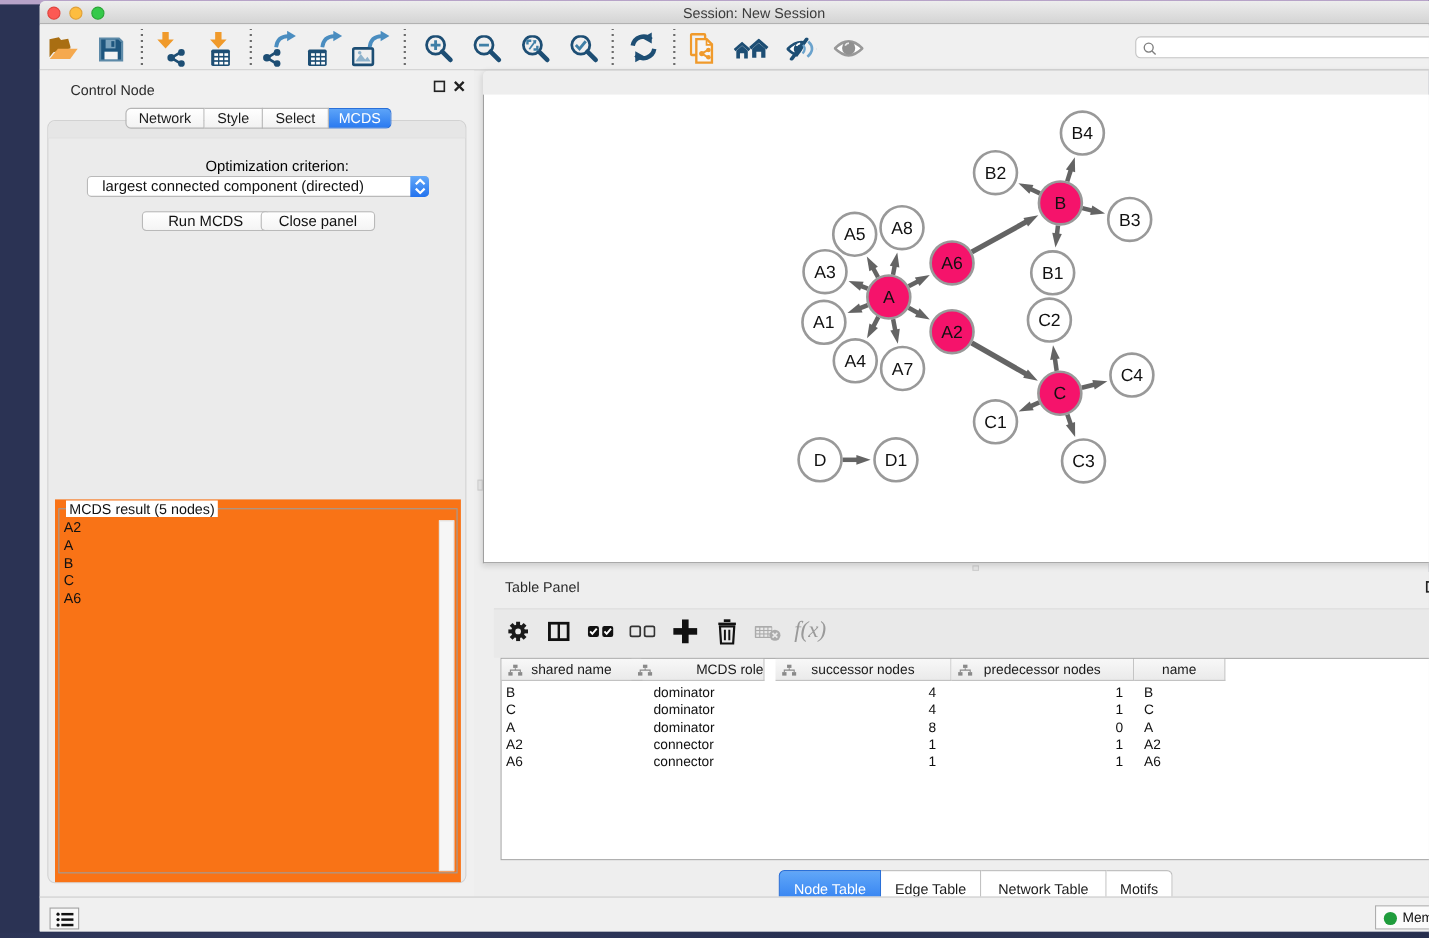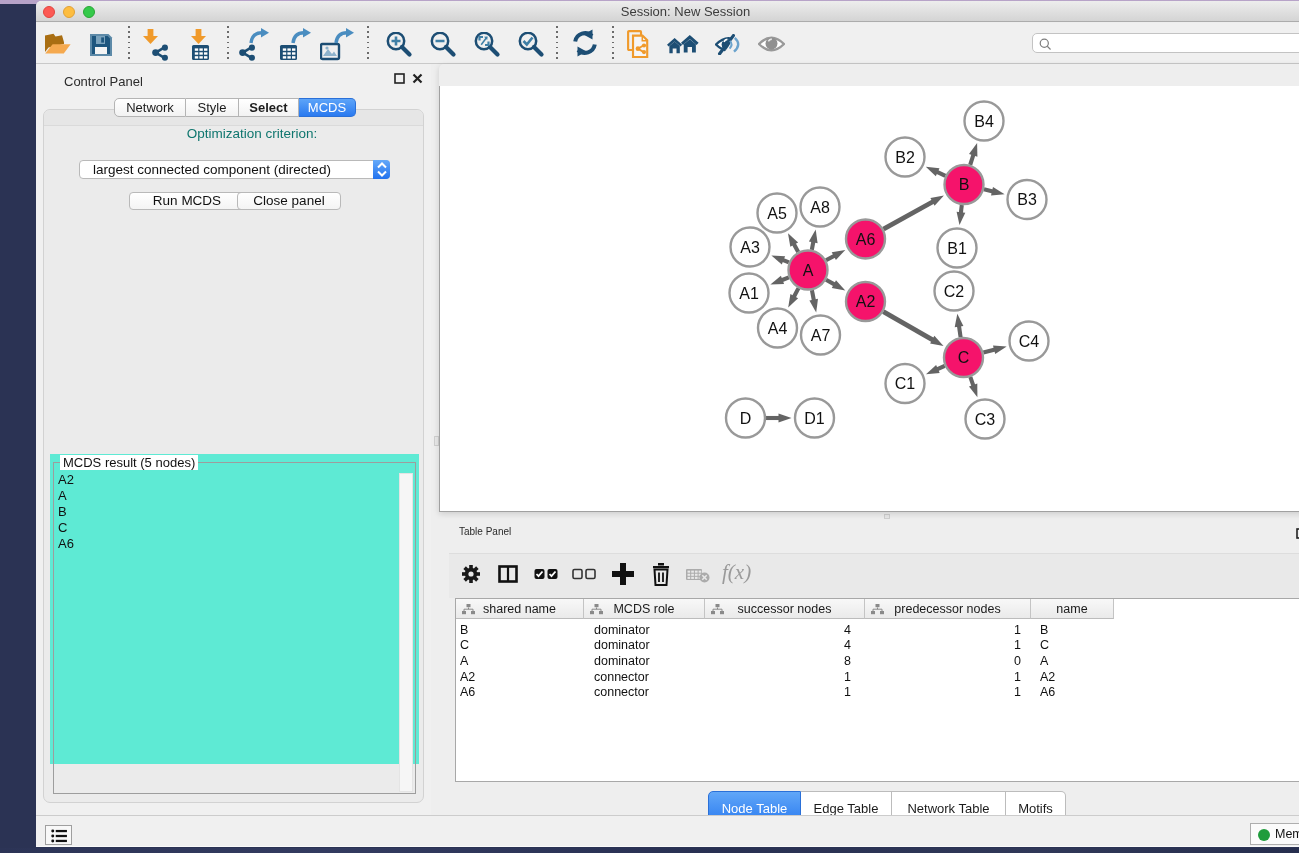--- a/index.html
+++ b/index.html
@@ -21,41 +21,41 @@
 #search { position:absolute; left:996px; top:10px; width:295px; height:20px; background:#fff; border:1px solid #c3c3c3; border-radius:5px; }
 
 #cpanel { position:absolute; left:0; top:63px; width:395px; height:752px; background:#f0f0f0; }
 #cphead { position:absolute; left:28px; top:10px; font-size:13px; color:#2b2b2b; }
 #tabpane { position:absolute; left:7px; top:45px; width:381px; height:694px; background:#ebebeb; border:1px solid #d2d2d2; border-radius:7px; }
 .tabs { position:absolute; left:78px; top:34px; height:19px; display:flex; font-size:13px; }
 .tab { border:1px solid #b4b4b4; border-left:none; background:linear-gradient(#ffffff,#f2f2f2); color:#1c1c1c; display:flex; align-items:center; justify-content:center; }
 .tab.first { border-left:1px solid #b4b4b4; border-radius:5px 0 0 5px; }
 .tab.sel { background:linear-gradient(#5da4f8,#2a7af0); color:#fff; border-color:#2a70d8; border-radius:0 5px 5px 0; }
 
-#optlabel { position:absolute; left:0; top:62px; width:395px; text-align:center; font-size:13.5px; color:#0f766e;padding-left:37px; }
+#optlabel { position:absolute; left:0; top:79px; width:395px; text-align:center; font-size:13.5px; color:#000000;padding-left:37px; }
 #dropdown { position:absolute; left:43px; top:96px; width:311px; height:19px; background:#fff; border:1px solid #b9b9b9; border-radius:4px; font-size:13.5px; color:#111; line-height:17px; padding-left:13px; }
 #stepper { position:absolute; right:-1px; top:-1px; width:17px; height:19px; border-radius:0 4px 4px 0; background:linear-gradient(#64a9f9,#2272ee); }
 .btn { position:absolute; top:128px; height:18px; background:linear-gradient(#ffffff,#f4f4f4); border:1px solid #b9b9b9; border-radius:4px; font-size:13.5px; color:#111; text-align:center; line-height:16px; }
-#whitebox { position:absolute; left:14px; top:390px; width:369px; height:310px; background:#5eead4; }
+#whitebox { position:absolute; left:14px; top:390px; width:369px; height:348px; background:#f97316; }
 #groupbox { position:absolute; left:3px; top:8px; width:363px; height:332px; border:1px solid #9d9d9d; }
 #grouplabel { position:absolute; left:6px; top:-8px; background:#fff; padding:0 3px; font-size:13px; color:#111; }
 #mcdslist { position:absolute; left:4px; top:9px; font-size:13px; color:#111; line-height:16px; }
 #scrolltrack { position:absolute; right:2px; top:10px; width:14px; height:319px; background:#f6f6f6; border:1px solid #e4e4e4; }
 
 #netwin { position:absolute; left:403px; top:63px; width:895px; height:448px; border-radius:5px 5px 0 0; box-shadow:0 2px 6px rgba(0,0,0,0.14); }
 #nettitle { position:absolute; left:0; top:0; width:100%; height:22px; background:linear-gradient(#f3f3f3,#d2d2d2); border:1px solid #a9a9a9; border-bottom:1px solid #9f9f9f; border-radius:5px 5px 0 0; }
 #nettitle .t1 { left:9px; top:5px; width:12px; height:12px; background:#fc5954; border:1px solid #e0453e; }
 #nettitle .t2 { left:29px; top:5px; width:12px; height:12px; background:#fdbd40; border:1px solid #e0a036; }
 #nettitle .t3 { left:49px; top:5px; width:12px; height:12px; background:#35c94a; border:1px solid #2aa636; }
 #nettext { position:absolute; top:3px; left:0; width:100%; text-align:center; font-size:13px; font-weight:bold; color:#2e2e2e; }
 #netbody { position:absolute; left:0; top:22px; width:895px; height:426px; background:#fff; border:1px solid #a0a0a0; border-top:none; }
 #focuscorner { position:absolute; right:0; top:0; width:0; height:0; border-top:5px solid #2a62b8; border-left:5px solid transparent; }
 
 #tpanel { position:absolute; left:403px; top:519px; width:896px; height:296px; background:#eeeeee; }
-#tphead { position:absolute; left:20px; top:6px; font-size:10px; color:#2b2b2b; }
+#tphead { position:absolute; left:20px; top:6px; font-size:13px; color:#2b2b2b; }
 #tptoolbar { position:absolute; left:10px; top:33px; width:880px; height:45px; background:#e9e9e9; border-top:1px solid #dddddd; }
 #ttable { position:absolute; left:16px; top:78px; width:871px; height:184px; background:#fff; border:1px solid #a8a8a8; font-size:12.5px; }
 .hcell { position:absolute; top:0; height:20px; border-right:1px solid #c4c4c4; border-bottom:1px solid #bcbcbc; background:linear-gradient(#f8f8f8,#eaeaea); text-align:center; line-height:20px; color:#1a1a1a; }
 .trow { position:absolute; left:0; width:871px; height:16px; line-height:16px; color:#111; }
 .tc { position:absolute; top:0; height:16px; }
 
 #bottabs { position:absolute; left:269px; top:271px; height:34px; display:flex; font-size:13px; }
 .btab { border:1px solid #bcbcbc; border-left:none; background:#fff; color:#1c1c1c; display:flex; align-items:center; justify-content:center; }
 .btab.first { border-left:1px solid #bcbcbc; border-radius:5px 0 0 5px; background:linear-gradient(#61a7f8,#2b7bf0); color:#fff; border-color:#2a70d8; }
 .btab.last { border-radius:0 5px 5px 0; }
@@ -229,34 +229,34 @@
         <circle cx="13.5" cy="8.6" r="6" fill="#909090"></circle>
         <path d="M9.9,6.6 A4.6,4.6 0 0 1 13.7,4 A6,6 0 0 0 9.9,6.6 Z" fill="#e8e8e8"></path>
         <path d="M10.3,6.4 A4.2,4.2 0 0 1 13.8,4.1" stroke="#e8e8e8" stroke-width="1.6" fill="none"></path>
       </svg>
       <svg class="ticon" style="left:1003px; top:14.5px;" width="13" height="13" viewBox="0 0 16 16">
         <circle cx="6.5" cy="6.5" r="5" fill="none" stroke="#7e7e7e" stroke-width="1.5"></circle>
         <line x1="10.2" y1="10.2" x2="14.2" y2="14.2" stroke="#7e7e7e" stroke-width="1.5"></line>
       </svg>
     </div>
   <div id="cpanel">
-    <div id="cphead">Control Panel</div>
+    <div id="cphead">Control Node</div>
     <svg style="position:absolute;left:358px;top:9px;" width="11" height="11" viewBox="0 0 11 11">
         <rect x="1" y="1" width="9" height="9" fill="none" stroke="#222" stroke-width="1.6"></rect>
       </svg>
       <svg style="position:absolute;left:376px;top:9px;" width="11" height="11" viewBox="0 0 11 11">
         <path d="M1.5,1.5 L9.5,9.5 M9.5,1.5 L1.5,9.5" stroke="#222" stroke-width="2.2"></path>
       </svg>
     <div id="tabpane">
         <div style="position:absolute;left:0;top:0;width:100%;height:16px;background:#e6e6e6;border-bottom:1px solid #dadada;border-radius:7px 7px 0 0;"></div>
       </div>
     <div class="tabs">
       <div class="tab first" style="width:72px;">Network</div>
       <div class="tab" style="width:53px;">Style</div>
-      <div class="tab" style="width:60px;font-weight:bold;">Select</div>
+      <div class="tab" style="width:60px;">Select</div>
       <div class="tab sel" style="width:57px;">MCDS</div>
     </div>
     <div id="optlabel">Optimization criterion:</div>
     <div id="dropdown">largest connected component (directed)<div id="stepper">
           <svg style="position:absolute;left:2.5px;top:2px;" width="12" height="15" viewBox="0 0 12 15">
             <path d="M2,5.5 L6,1.5 L10,5.5" fill="none" stroke="#fff" stroke-width="2"></path>
             <path d="M2,9.5 L6,13.5 L10,9.5" fill="none" stroke="#fff" stroke-width="2"></path>
           </svg>
         </div></div>
     <div class="btn" style="left:93px; width:116px;">Run MCDS</div>
@@ -434,21 +434,21 @@
       </div>
     <div id="ttable">
         <div class="hcell" style="left:0px; width:128px;"><svg style="position:absolute;left:6px;top:5px;" width="13" height="11" viewBox="0 0 13 11">
             <g fill="#8a8a8a">
               <rect x="4.5" y="0" width="4" height="3.2"></rect>
               <rect x="0" y="7" width="4" height="3.2"></rect>
               <rect x="9" y="7" width="4" height="3.2"></rect>
             </g>
             <path d="M6.5,3.5 L6.5,5.2 M2,7 L2,5.2 L11,5.2 L11,7" stroke="#8a8a8a" stroke-width="1" fill="none"></path>
           </svg>shared name</div>
-        <div class="hcell" style="left:128px; width:121px;"><svg style="position:absolute;left:6px;top:5px;" width="13" height="11" viewBox="0 0 13 11">
+        <div class="hcell" style="left:118px; width:121px;text-align:right;"><svg style="position:absolute;left:6px;top:5px;" width="13" height="11" viewBox="0 0 13 11">
             <g fill="#8a8a8a">
               <rect x="4.5" y="0" width="4" height="3.2"></rect>
               <rect x="0" y="7" width="4" height="3.2"></rect>
               <rect x="9" y="7" width="4" height="3.2"></rect>
             </g>
             <path d="M6.5,3.5 L6.5,5.2 M2,7 L2,5.2 L11,5.2 L11,7" stroke="#8a8a8a" stroke-width="1" fill="none"></path>
           </svg>MCDS role</div>
         <div class="hcell" style="left:249px; width:160px;"><svg style="position:absolute;left:6px;top:5px;" width="13" height="11" viewBox="0 0 13 11">
             <g fill="#8a8a8a">
               <rect x="4.5" y="0" width="4" height="3.2"></rect>

